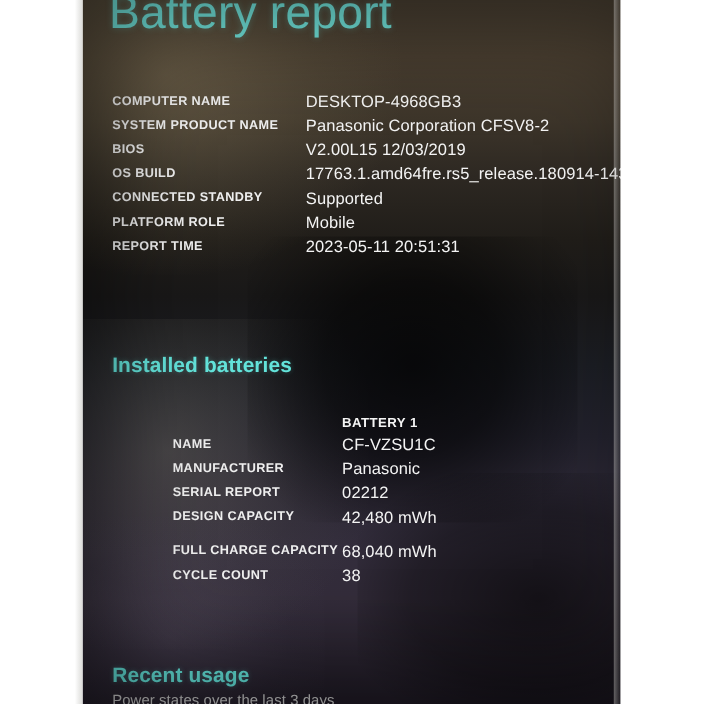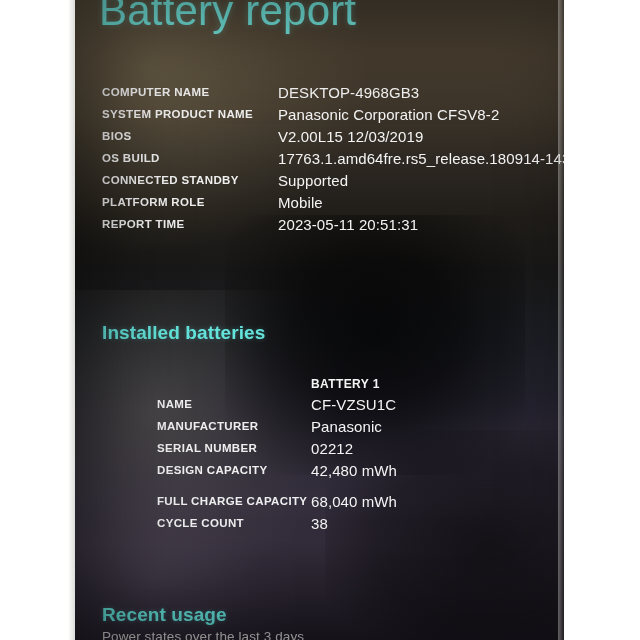--- a/index.html
+++ b/index.html
@@ -246,21 +246,21 @@
         </div>
         <div class="info-row">
           <span class="row-label">NAME</span>
           <span class="row-value">CF-VZSU1C</span>
         </div>
         <div class="info-row">
           <span class="row-label">MANUFACTURER</span>
           <span class="row-value">Panasonic</span>
         </div>
         <div class="info-row">
-          <span class="row-label">SERIAL NUMBER</span>
+          <span class="row-label">SERIAL REPORT</span>
           <span class="row-value">02212</span>
         </div>
         <div class="info-row">
           <span class="row-label">DESIGN CAPACITY</span>
           <span class="row-value">42,480 mWh</span>
         </div>
         <div class="spacer-row"></div>
         <div class="info-row">
           <span class="row-label">FULL CHARGE CAPACITY</span>
           <span class="row-value">68,040 mWh</span>

